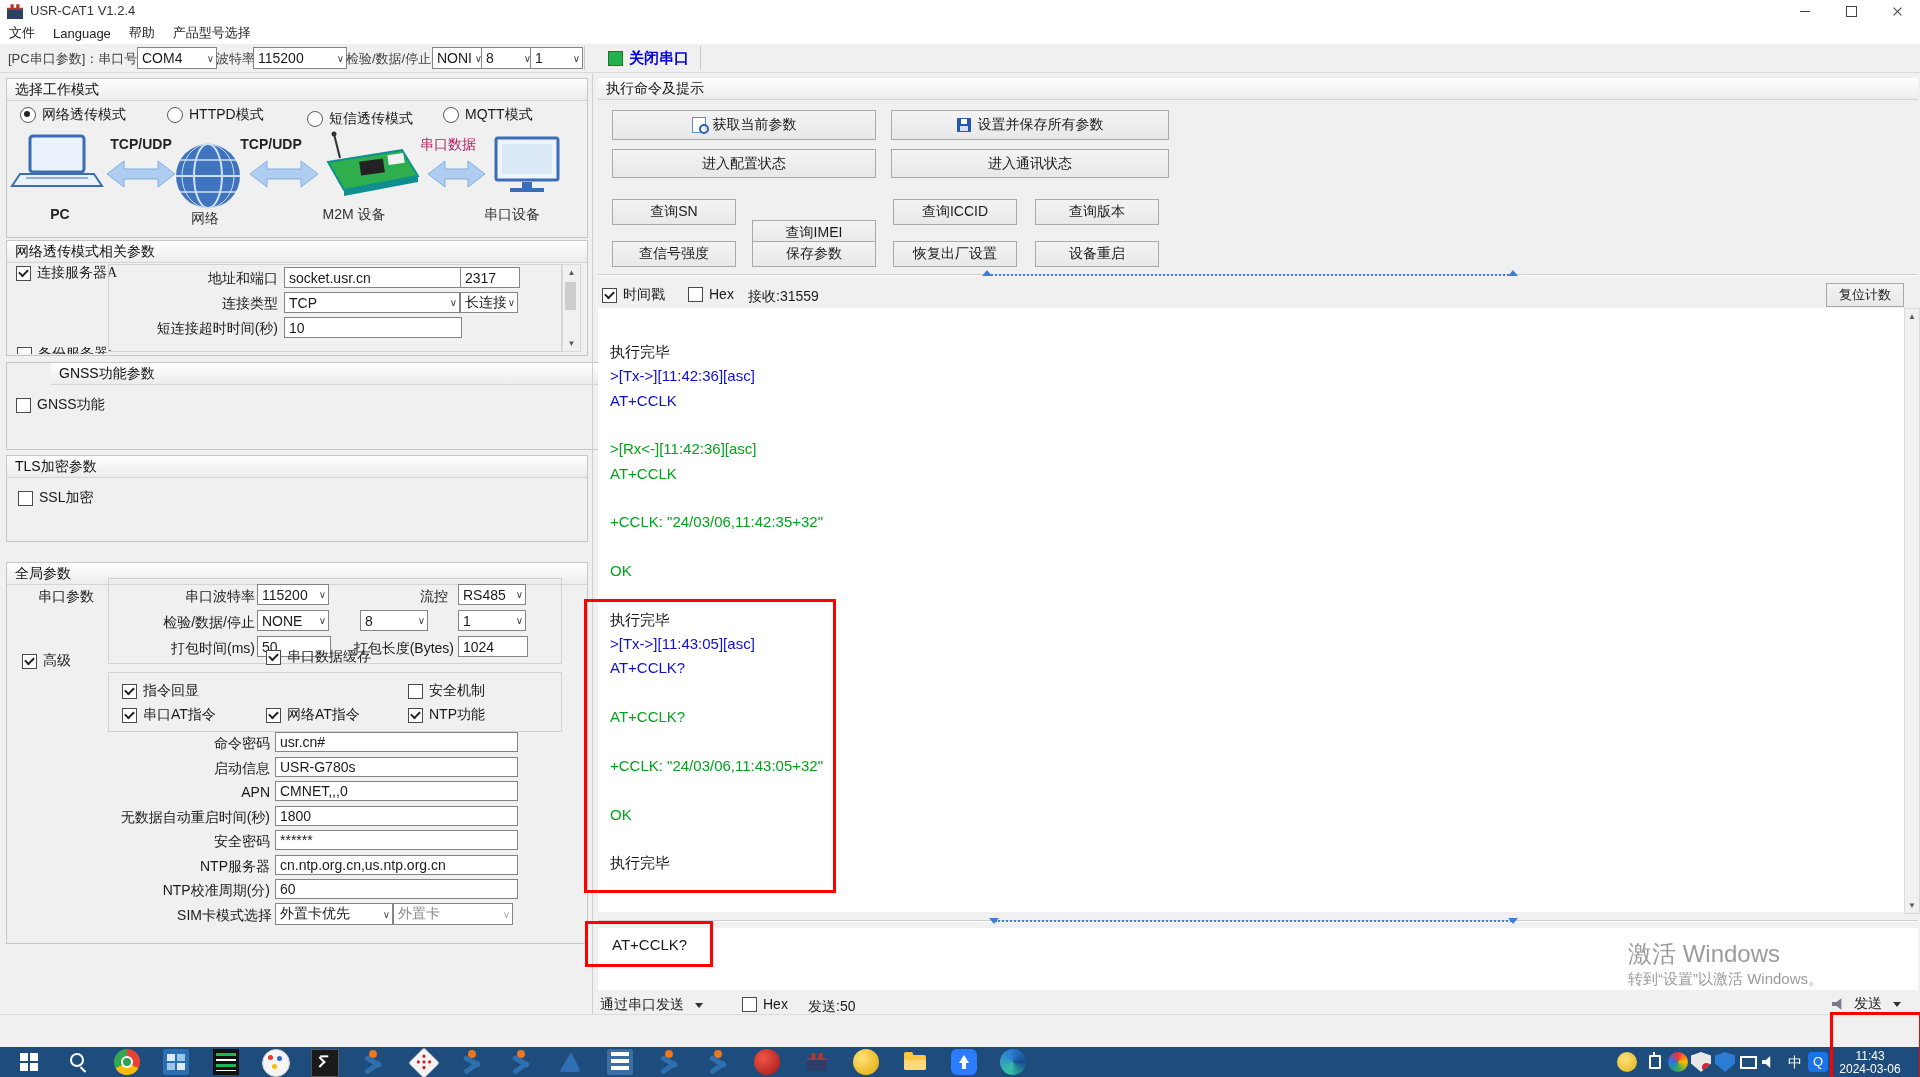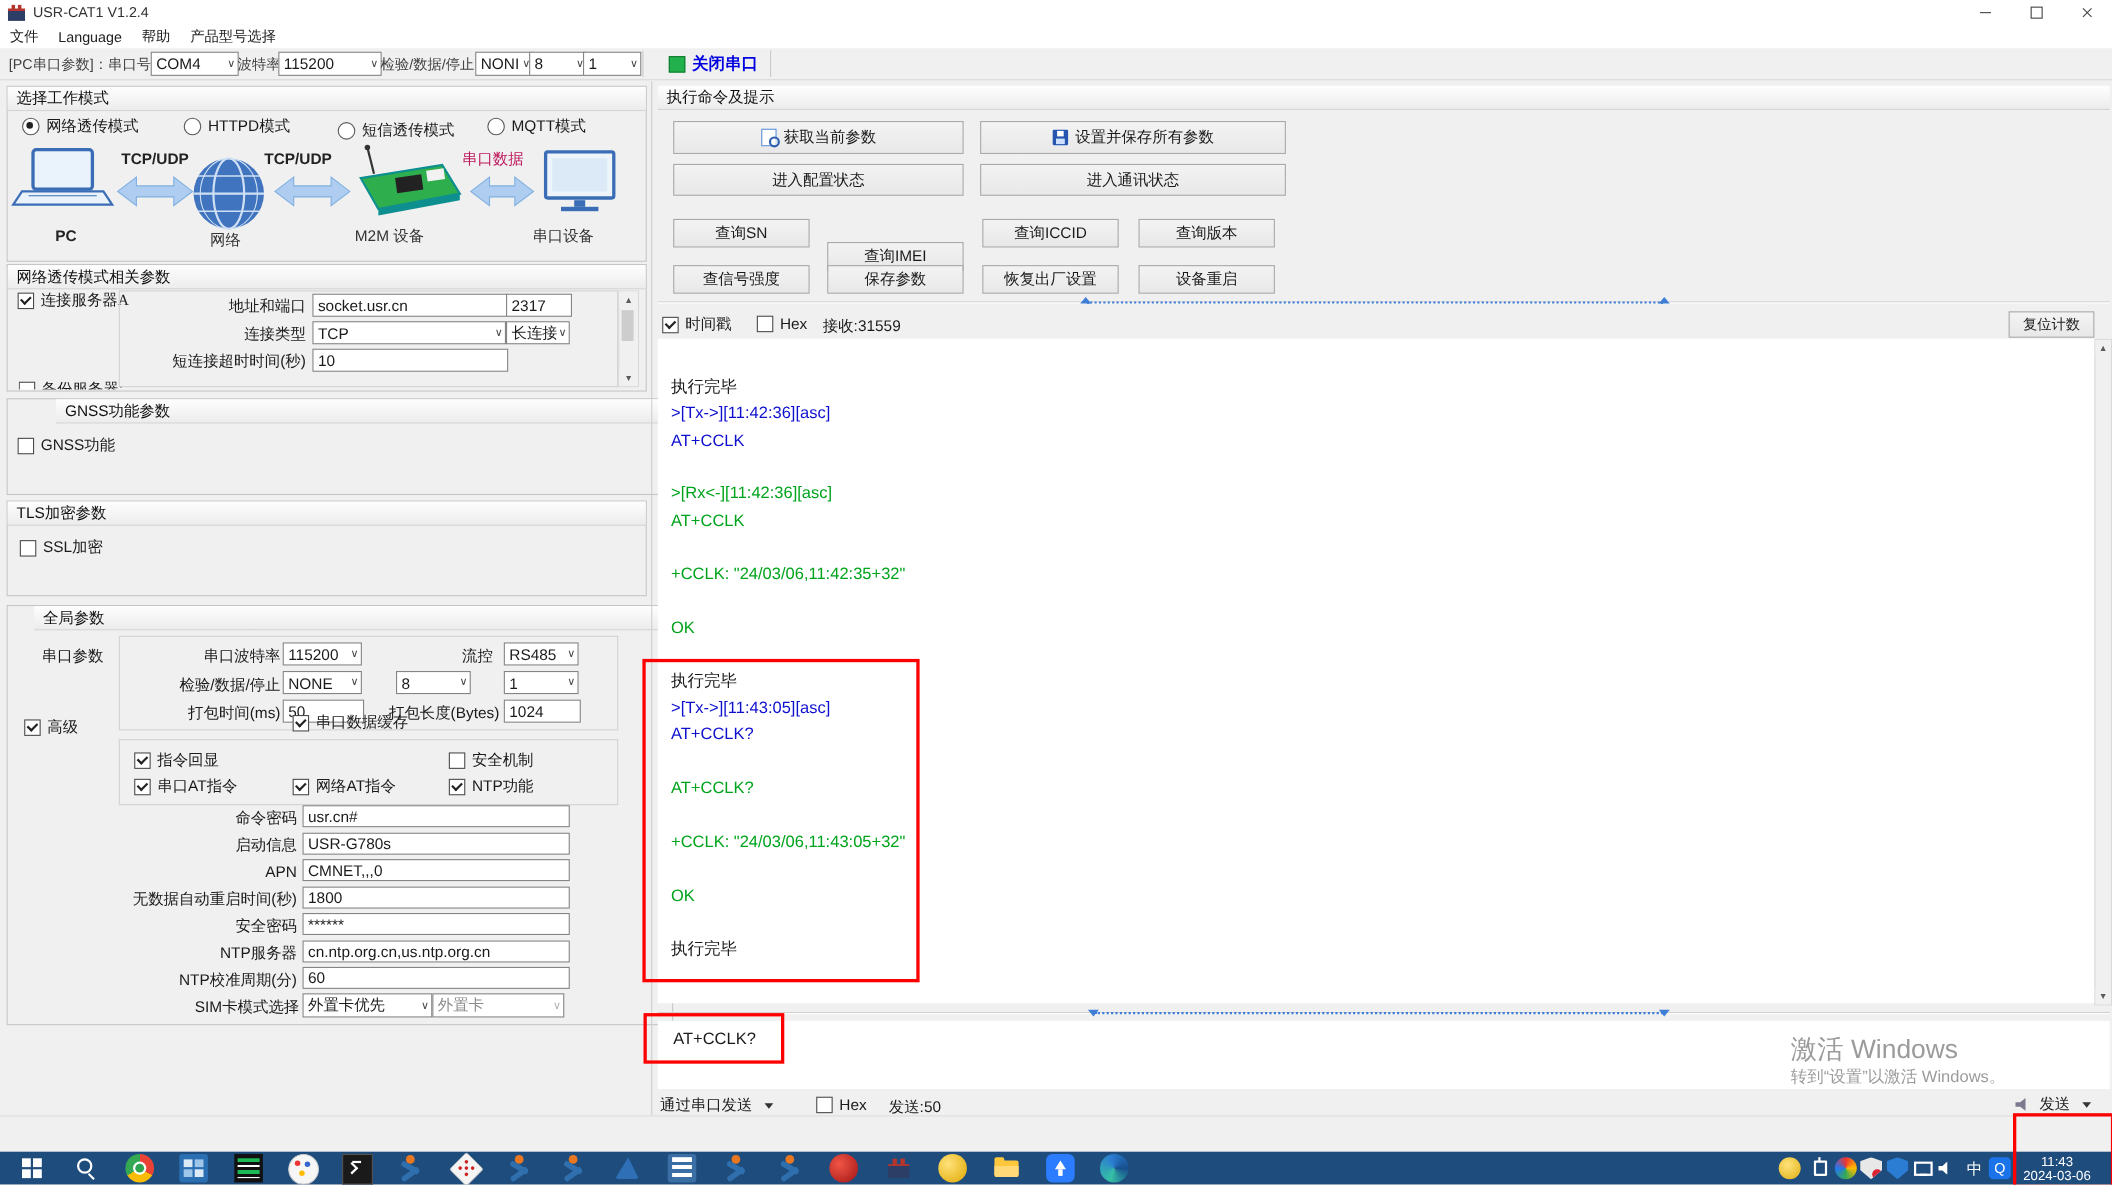--- a/index.html
+++ b/index.html
@@ -280,21 +280,21 @@
     </div>
 
   <div class="abs grp" style="left:6px;top:455px;width:580px;height:85px;">
     <div class="grp-h">TLS加密参数</div>
   </div>
   <div class="abs cbrow" style="left:18px;top:489px;">
       <span class="cb"></span>
       <span>SSL加密</span>
     </div>
 
-  <div class="abs grp" style="left:6px;top:550px;width:580px;height:380px;padding-left:24px;">
+  <div class="abs grp" style="left:6px;top:562px;width:580px;height:380px;">
     <div class="grp-h">全局参数</div>
   </div>
   <div class="abs lbl" style="left:38px;top:588px;">串口参数</div>
   <div class="abs cbrow" style="left:22px;top:652px;">
       <span class="cb on"></span>
       <span>高级</span>
     </div>
 
   <div class="abs panel" style="left:108px;top:578px;width:452px;height:84px;"></div>
   <div class="abs lbl r" style="left:160px;top:588px;width:95px;">串口波特率</div>

